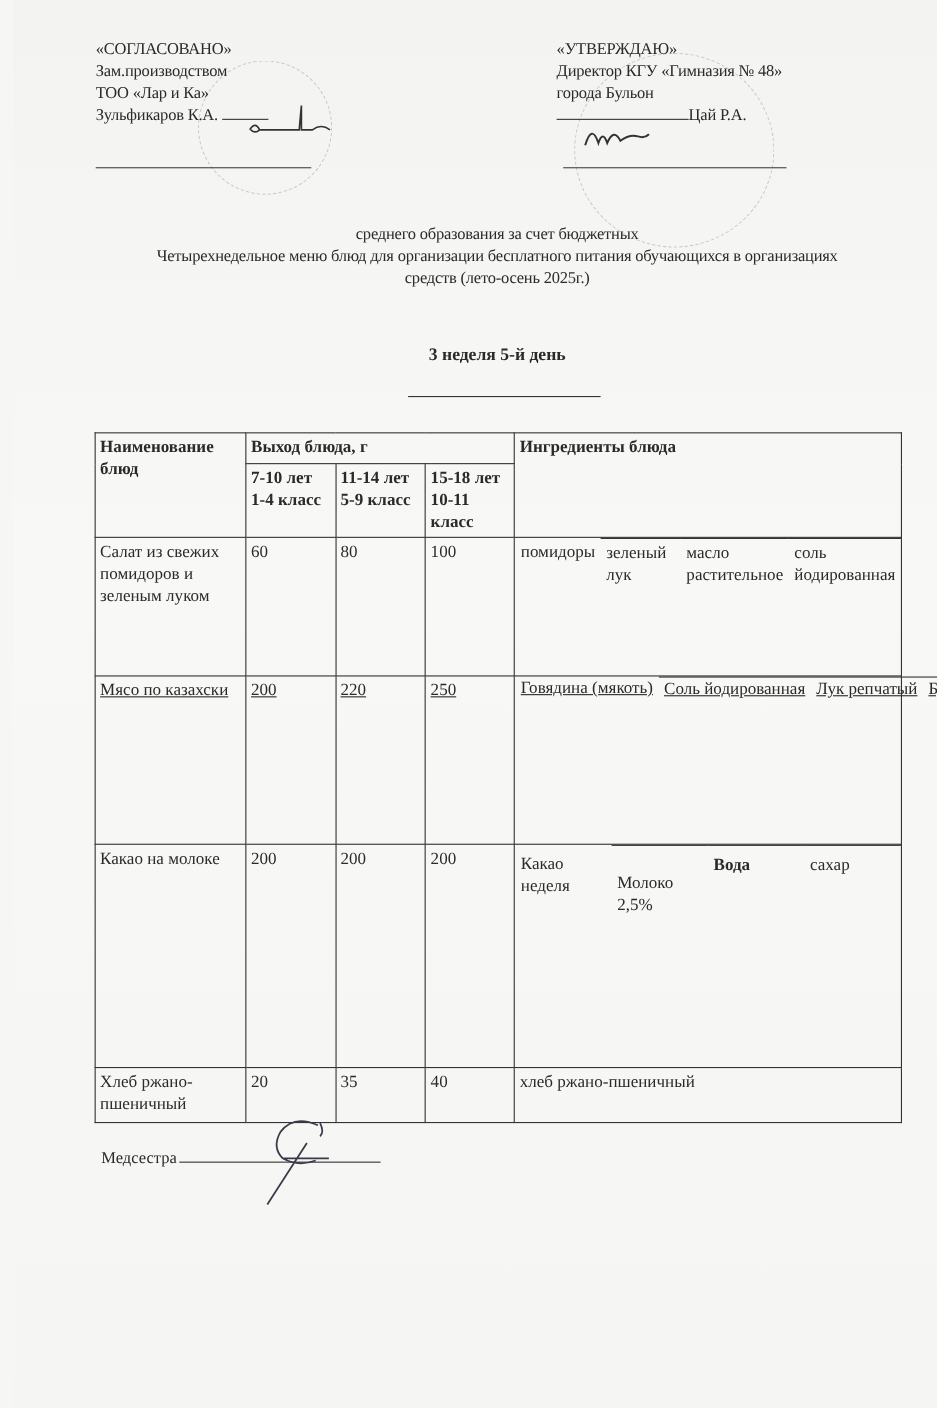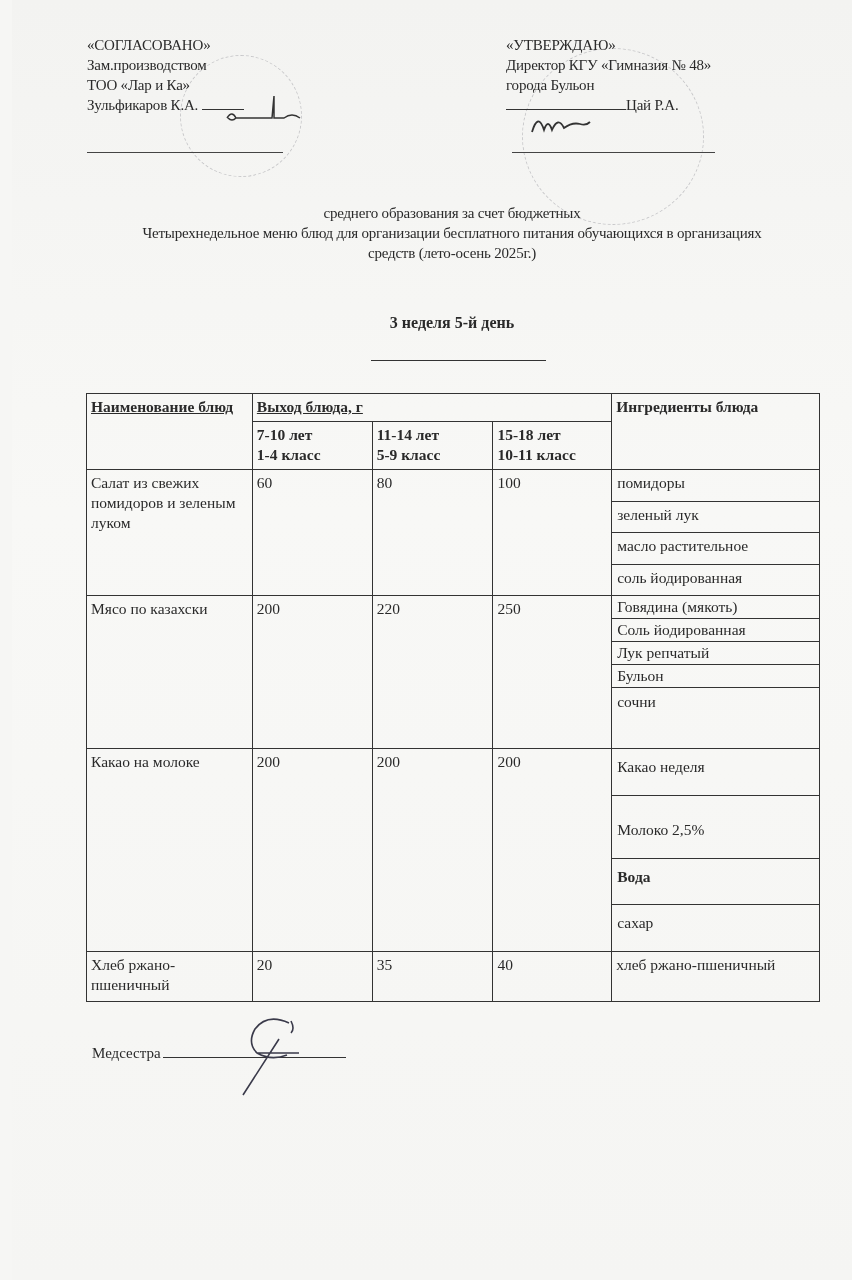--- a/index.html
+++ b/index.html
@@ -34,23 +34,23 @@
   .subtitle-line { position: absolute; left: 359px; width: 175px; top: 360px; border-top: 1px solid #333; }
   table.menu {
     position: absolute; left: 74px; top: 393px; width: 734px;
     border-collapse: collapse; font-size: 15.5px; line-height: 20px;
   }
   table.menu td, table.menu th {
     border: 1px solid #333; vertical-align: top; padding: 3px 4px;
     text-align: left; font-weight: normal;
   }
   table.menu th { font-weight: bold; }
-  .th-center { text-align: left; text-decoration: underline; }
+  .th-center { text-align: left; }
   .ingr-cell { padding: 0 !important; }
-  .ingr-list { display: flex; flex-direction: column; height: 100%; }
+  .ingr-list { display: flex; flex-direction: row; height: 100%; }
   .ingr-item { border-top: 1px solid #333; padding: 3px 5px; flex: 1; }
   .ingr-item:first-child { border-top: none; }
   .nurse { position: absolute; left: 80px; top: 1045px; font-size: 15px; white-space: nowrap; }
   .nurse .sig-line { width: 183px; margin-left: 2px; }
   svg.sig { position: absolute; overflow: visible; }
 </style>
 </head>
 <body>
 
 <div class="page">
@@ -126,21 +126,21 @@
       <td class="ingr-cell" style="height:125px;">
         <div class="ingr-list">
           <div class="ingr-item">помидоры</div>
           <div class="ingr-item">зеленый лук</div>
           <div class="ingr-item">масло растительное</div>
           <div class="ingr-item">соль йодированная</div>
         </div>
       </td>
     </tr>
 
-    <tr style="height:152px;">
+    <tr style="height:152px;text-decoration:underline;">
       <td>Мясо по казахски</td>
       <td>200</td>
       <td>220</td>
       <td>250</td>
       <td class="ingr-cell" style="height:152px;">
         <div class="ingr-list">
           <div class="ingr-item" style="flex:0 0 auto;padding:1px 5px;">Говядина (мякоть)</div>
           <div class="ingr-item" style="flex:0 0 auto;padding:1px 5px;">Соль йодированная</div>
           <div class="ingr-item" style="flex:0 0 auto;padding:1px 5px;">Лук репчатый</div>
           <div class="ingr-item" style="flex:0 0 auto;padding:1px 5px;">Бульон</div>

